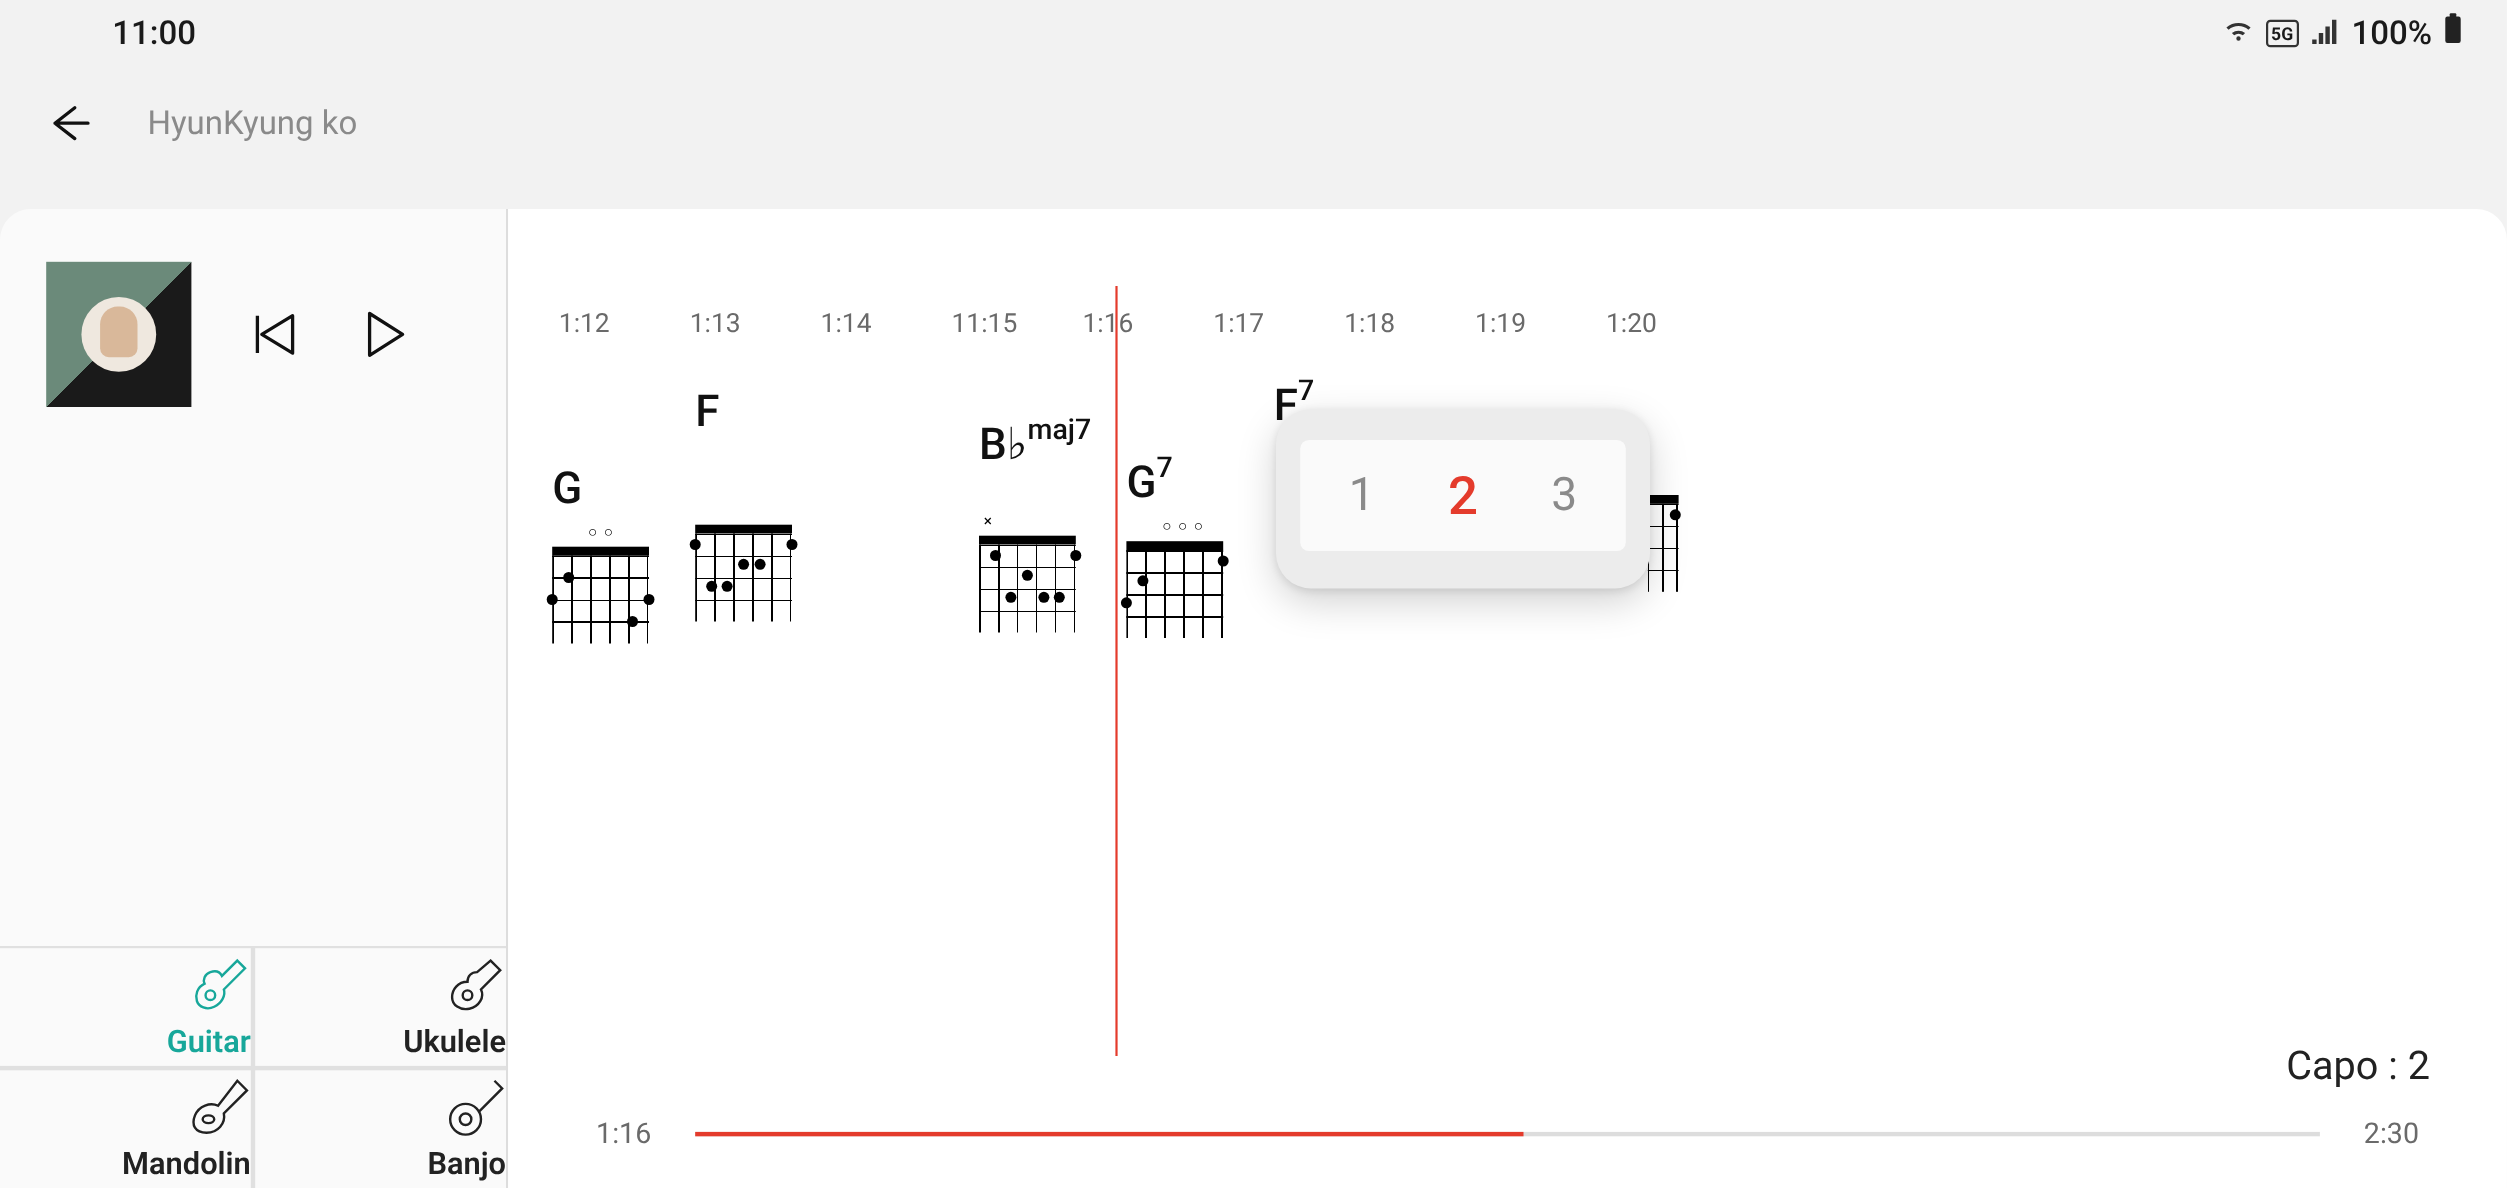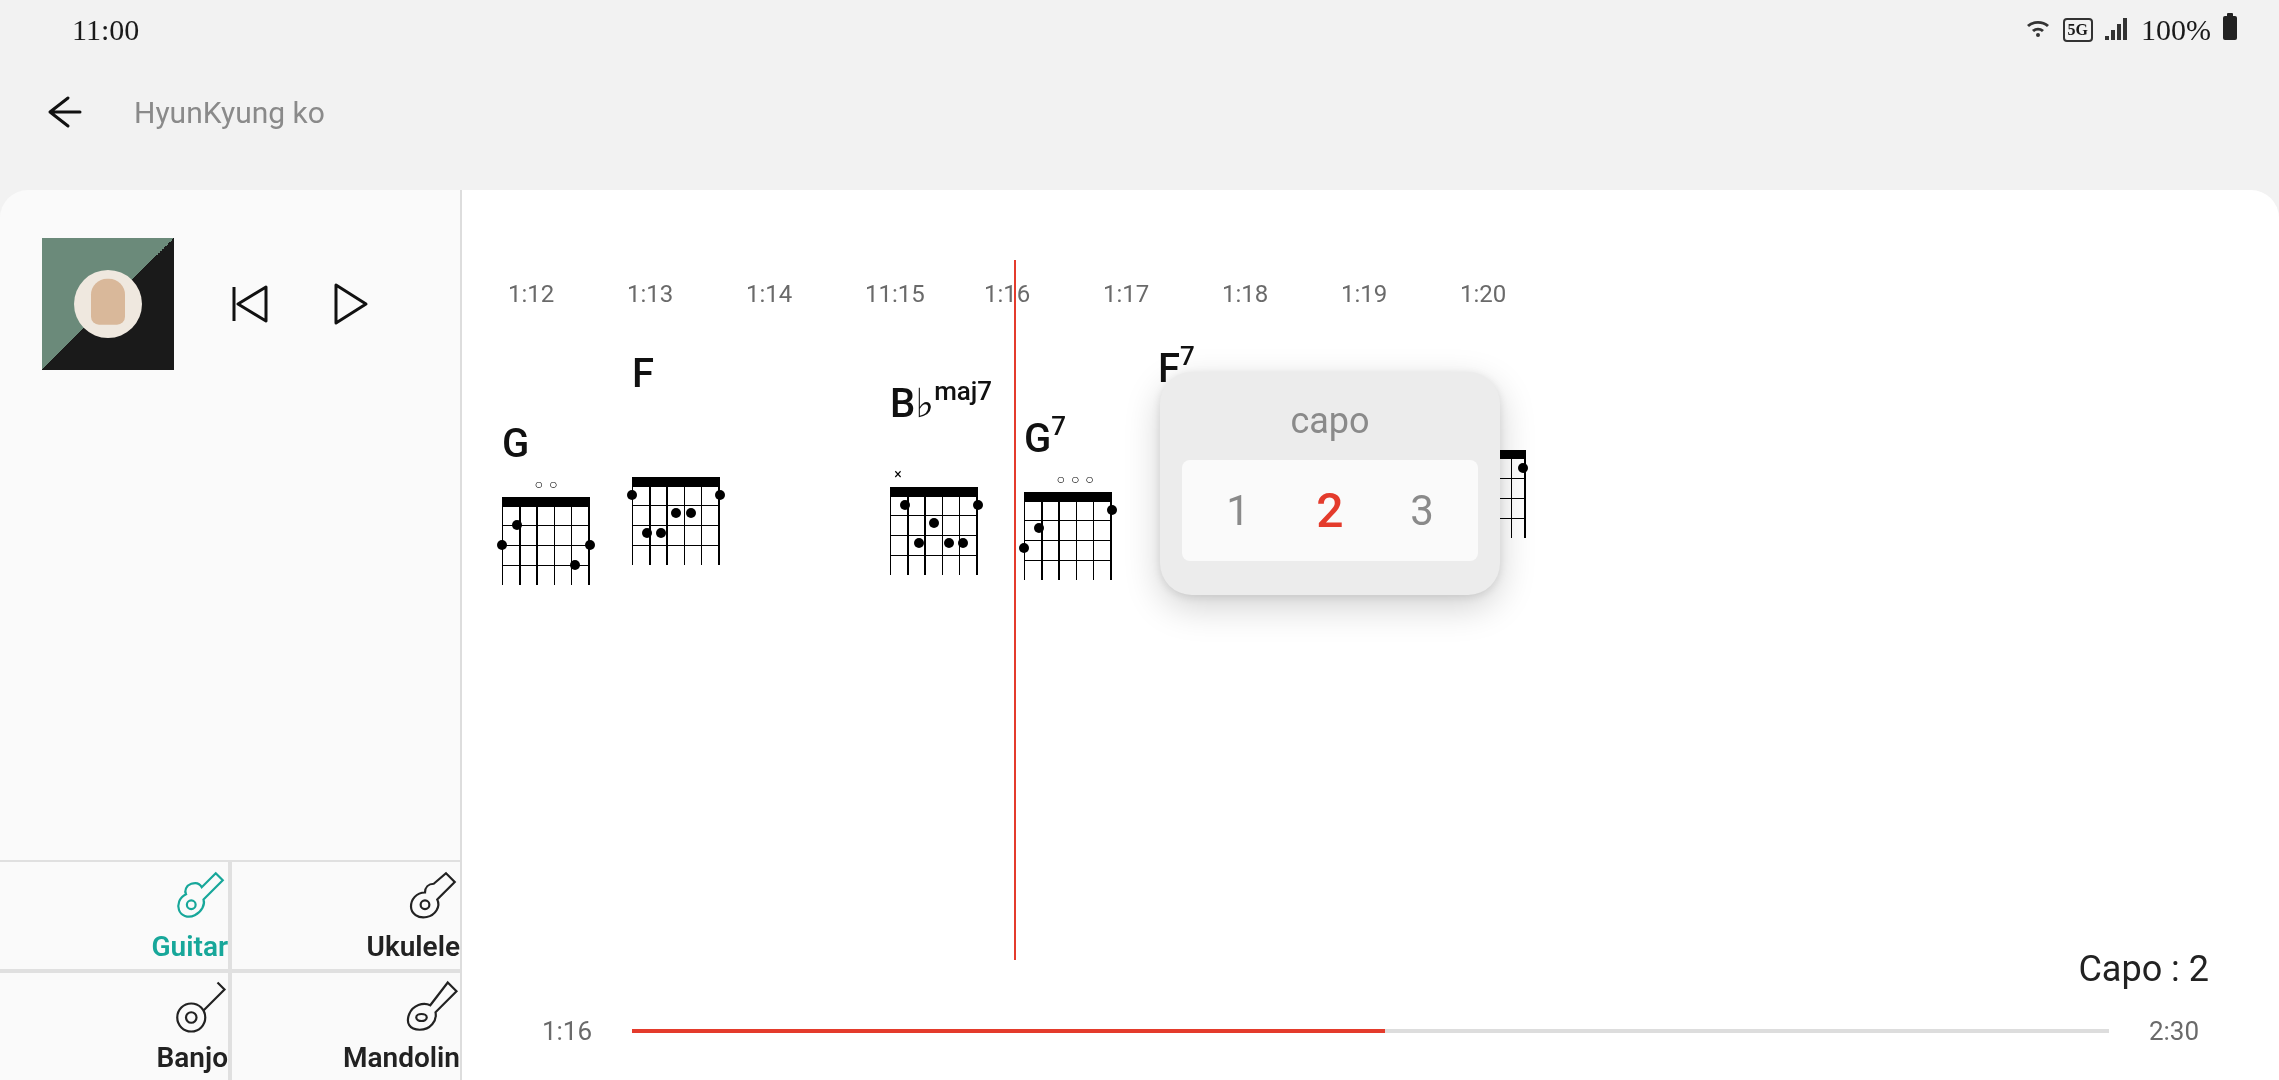--- a/index.html
+++ b/index.html
@@ -13,25 +13,24 @@
     position: relative;
     color: #000;
   }
 
   
   .status-bar {
     height: 60px;
     display: flex;
     justify-content: space-between;
     align-items: center;
-    padding: 0 40px 0 72px;
+    padding: 0 40px 0 102px;
     font-size: 30px;
     font-weight: 500;
     color: #1a1a1a;
-    font-family: Liberation Serif, serif;
   }
   .status-right { display: flex; align-items: center; gap: 10px; }
   .status-left { font-weight: 500; }
 
   
   .header {
     display: flex;
     align-items: center;
     padding: 30px 40px 55px 40px;
     gap: 40px;
@@ -270,32 +269,32 @@
       </div>
       <div class="instrument-cell">
         <svg viewBox="0 0 64 64" stroke="#222" stroke-width="2.5" fill="none">
             <path d="M48 6l10 10-20 20c4 8-2 18-12 20s-18-4-18-12 6-16 16-16c0-6 4-10 10-10z"></path>
             <circle cx="24" cy="42" r="5"></circle>
           </svg>
         <div class="instrument-label">Ukulele</div>
       </div>
       <div class="instrument-cell">
         <svg viewBox="0 0 64 64" stroke="#222" stroke-width="2.5" fill="none">
+            <path d="M50 4l10 10L36 38c2 10-6 20-18 20S2 50 6 40s16-14 24-10z"></path>
+            <ellipse cx="20" cy="44" rx="6" ry="4"></ellipse>
+          </svg>
+        <div class="instrument-label">Mandolin</div>
+      </div>
+      <div class="instrument-cell">
+        <svg viewBox="0 0 64 64" stroke="#222" stroke-width="2.5" fill="none">
             <path d="M52 4l8 8L36 36"></path>
             <circle cx="22" cy="44" r="16"></circle>
             <circle cx="22" cy="44" r="6"></circle>
           </svg>
         <div class="instrument-label">Banjo</div>
-      </div>
-      <div class="instrument-cell">
-        <svg viewBox="0 0 64 64" stroke="#222" stroke-width="2.5" fill="none">
-            <path d="M50 4l10 10L36 38c2 10-6 20-18 20S2 50 6 40s16-14 24-10z"></path>
-            <ellipse cx="20" cy="44" rx="6" ry="4"></ellipse>
-          </svg>
-        <div class="instrument-label">Mandolin</div>
       </div>
     </div>
   </div>
 
   <div class="chord-area">
 
     <div>
       <div class="tick" style="left:46px;  top:90px;">1:12</div>
       <div class="tick" style="left:165px; top:90px;">1:13</div>
       <div class="tick" style="left:284px; top:90px;">1:14</div>
@@ -412,19 +411,18 @@
       <div class="time-label">1:16</div>
       <div class="progress-track">
         <div class="progress-fill" style="width:51%;"></div>
       </div>
       <div class="time-label">2:30</div>
     </div>
   </div>
 </div>
 
 <div class="capo-popup">
-  <div class="capo-title">capo</div>
   <div class="capo-options">
     <div class="capo-opt">1</div>
     <div class="capo-opt selected">2</div>
     <div class="capo-opt">3</div>
   </div>
 </div>
 
 </body></html>

